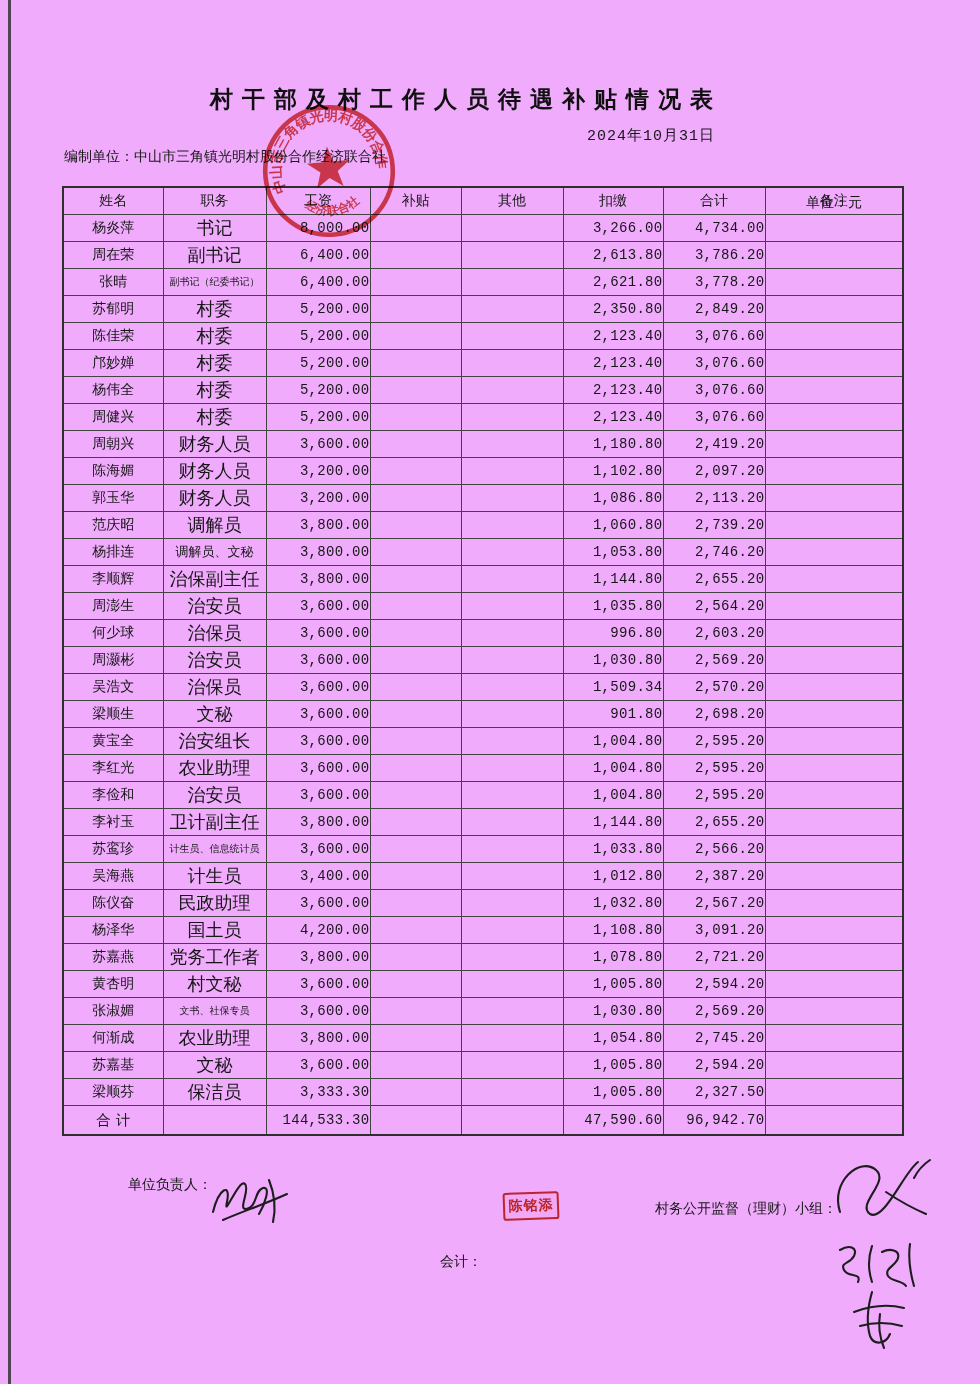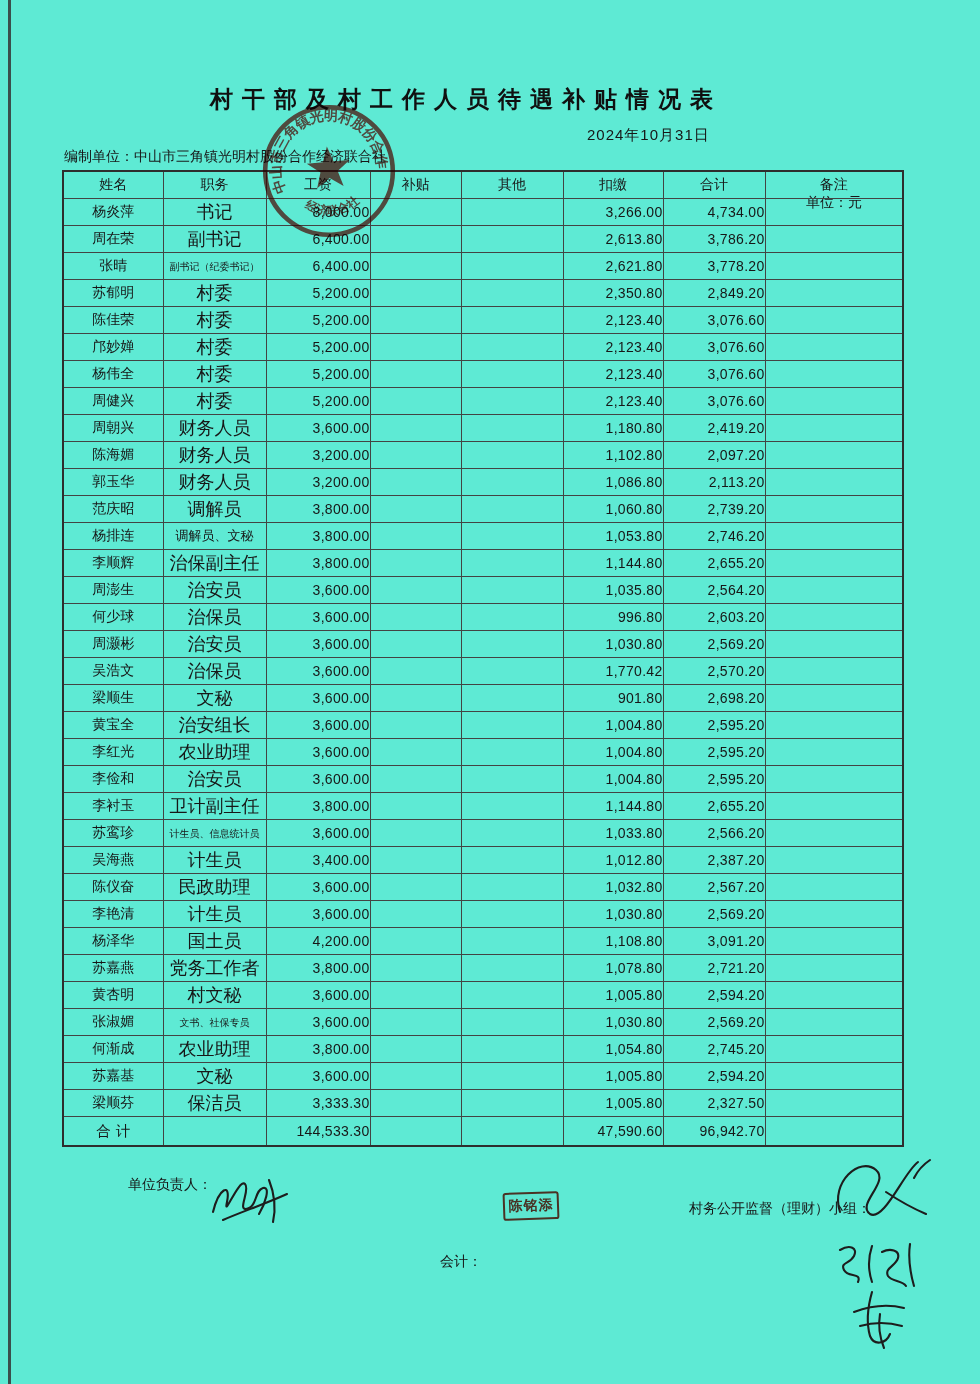--- a/index.html
+++ b/index.html
@@ -1,56 +1,56 @@
 <!DOCTYPE html>
 <html><head>
 <meta charset="utf-8">
 <style>
   html,body { margin:0; padding:0; }
   .page {
     position:relative; width:980px; height:1384px;
-    background:#5eead4; overflow:hidden;
-    font-family:Liberation Sans, sans-serif;
+    background:#f0abfc; overflow:hidden;
+    font-family:Liberation Mono, monospace;
     color:#171717;
   }
   .scan-edge { position:absolute; left:8px; top:0; width:3px; height:100%;
     background:#343434; opacity:.85; }
   .doc-title {
     position:absolute; top:84px; left:0; width:100%; text-align:center;
     transform:translateX(-24px);
     font-size:23px; font-weight:bold; letter-spacing:9px; color:#101010;
   }
   .doc-date { position:absolute; top:126px; left:587px; font-size:15px; letter-spacing:1px; }
   .prepared { position:absolute; top:148px; left:64px; font-size:14px; }
   .unit-note { position:absolute; top:146px; left:806px; font-size:14px;margin-top:48px; }
 
   .tbl-wrap { position:absolute; left:62px; top:170px; }
   table.salary { border-collapse:collapse; table-layout:fixed; width:840px;
-    border:2px solid #2e2e2e; }
+    border:2px solid #2e2e2e;margin-top:16px; }
   table.salary th, table.salary td {
     border:1px solid #434343; height:26px; padding:0; overflow:hidden;
     font-weight:normal; vertical-align:middle;
   }
   table.salary th { font-size:14px; text-align:center; }
   td.name-cell { text-align:center; font-size:14px; }
   td.pos-cell  { text-align:center; font-size:18px; padding:0 2px; }
   td.pos-sm    { font-size:13px; }
   td.pos-xs    { font-size:10px; line-height:1.1; }
   td.pos-wrap  { padding:0 12px; }
   td.num       { text-align:right; padding-right:9px; font-size:14px; letter-spacing:.3px; }
   tr.total-row td.name-cell { font-size:14.5px; letter-spacing:5px; text-indent:5px; }
   tr.total-row td { height:28px; }
 
   .seal { position:absolute; left:257px; top:99px; width:144px; height:144px;
     mix-blend-mode:multiply; opacity:.9; transform:rotate(-5deg); pointer-events:none; }
 
   .footer-label { position:absolute; font-size:14px; white-space:nowrap; }
   .lbl-resp { left:128px; top:1176px; }
   .lbl-acct { left:440px; top:1253px; }
-  .lbl-sup  { left:689px; top:1200px; }
+  .lbl-sup  { left:655px; top:1200px; }
 
   .acct-stamp {
     position:absolute; left:503px; top:1192px; width:52px; height:24px;
     border:2px solid #c9362b; border-radius:3px; color:#c5352a;
     font-size:14px; font-weight:bold; letter-spacing:1px;
     display:flex; align-items:center; justify-content:center;
     transform:rotate(-2deg); background:rgba(255,244,242,.35);
     mix-blend-mode:multiply;
   }
   .sig { position:absolute; pointer-events:none; }
@@ -265,21 +265,21 @@
             <td class="num">1,030.80</td>
             <td class="num">2,569.20</td>
             <td class=""></td>
           </tr>
           <tr>
             <td class="name-cell">吴浩文</td>
             <td class="pos-cell">治保员</td>
             <td class="num">3,600.00</td>
             <td class=""></td>
             <td class=""></td>
-            <td class="num">1,770.42</td>
+            <td class="num">1,509.34</td>
             <td class="num">2,570.20</td>
             <td class=""></td>
           </tr>
           <tr>
             <td class="name-cell">梁顺生</td>
             <td class="pos-cell">文秘</td>
             <td class="num">3,600.00</td>
             <td class=""></td>
             <td class=""></td>
             <td class="num">901.80</td>
@@ -347,30 +347,20 @@
             <td class=""></td>
           </tr>
           <tr>
             <td class="name-cell">陈仪奋</td>
             <td class="pos-cell">民政助理</td>
             <td class="num">3,600.00</td>
             <td class=""></td>
             <td class=""></td>
             <td class="num">1,032.80</td>
             <td class="num">2,567.20</td>
-            <td class=""></td>
-          </tr>
-          <tr>
-            <td class="name-cell">李艳清</td>
-            <td class="pos-cell">计生员</td>
-            <td class="num">3,600.00</td>
-            <td class=""></td>
-            <td class=""></td>
-            <td class="num">1,030.80</td>
-            <td class="num">2,569.20</td>
             <td class=""></td>
           </tr>
           <tr>
             <td class="name-cell">杨泽华</td>
             <td class="pos-cell">国土员</td>
             <td class="num">4,200.00</td>
             <td class=""></td>
             <td class=""></td>
             <td class="num">1,108.80</td>
             <td class="num">3,091.20</td>

